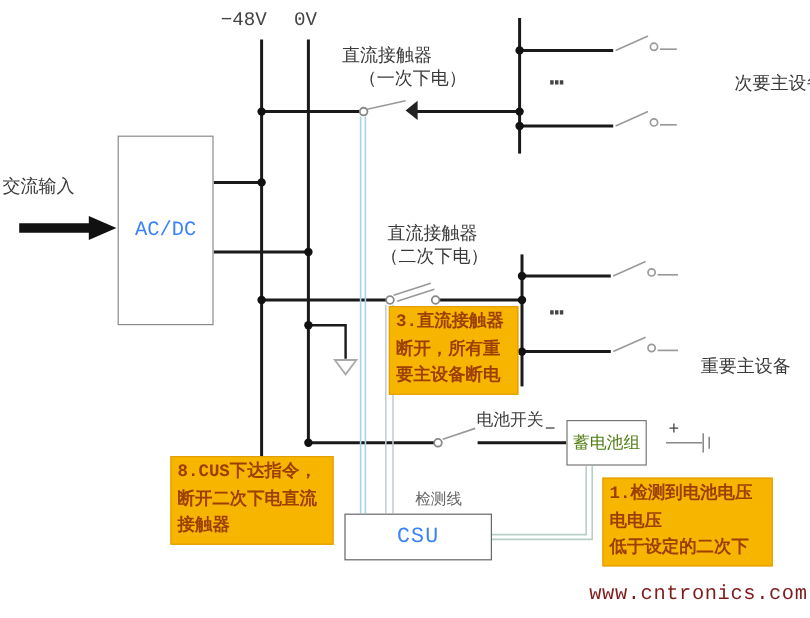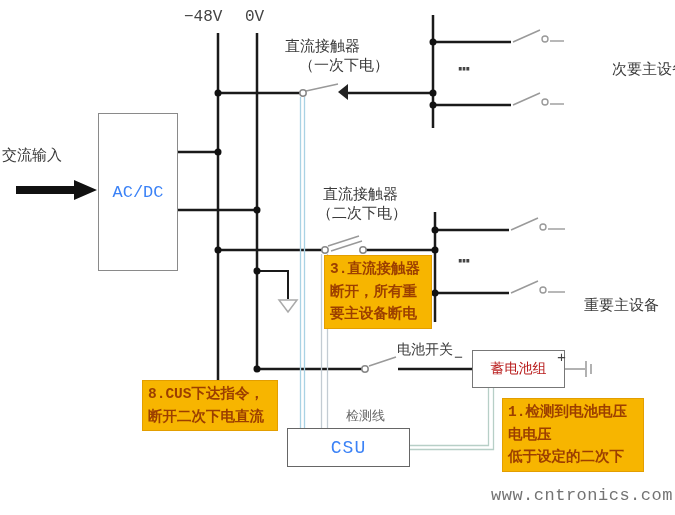--- a/index.html
+++ b/index.html
@@ -14,21 +14,21 @@
   .box {
     position:absolute; background:#ffffff; border:1.5px solid #8a8a8a;
     display:flex; align-items:center; justify-content:center;
     color:#3b82f6; box-sizing:border-box;
   }
   .callout {
     position:absolute; background:#F7B500; border:1px solid #e39e00;
     color:#9C3F00; font-weight:bold; font-size:14.5px; line-height:22.5px;
     padding:2px 5px; box-sizing:border-box;
   }
-  .watermark { position:absolute; color:#737373; font-size:17px; letter-spacing:0.5px; }
+  .watermark { position:absolute; color:#7f1d1d; font-size:17px; letter-spacing:0.5px; }
   .sign { font-size:15px; color:#444; }
 </style>
 </head>
 <body>
 
 <div class="canvas">
 
   <svg class="wires" width="675" height="515" viewBox="0 0 675 515">
 
     <g stroke="#1a1a1a" stroke-width="2.5" fill="none">
@@ -161,38 +161,39 @@
   <span class="lbl" style="left:323px; top:185px;">直流接触器</span>
   <span class="lbl" style="left:317px; top:204px;">（二次下电）</span>
 
   <span class="lbl ellip" style="left:458px; top:56px;">⋯</span>
   <span class="lbl" style="left:612px; top:60px;text-align:center;">次要主设备</span>
   <span class="lbl ellip" style="left:458px; top:248px;">⋯</span>
   <span class="lbl" style="left:584px; top:257px;margin-top:39px;">重要主设备</span>
 
   <span class="lbl" style="left:349px; top:341px; font-size:14px;margin-left:48px;">电池开关</span>
   <span class="lbl sign" style="left:454px; top:350px;">−</span>
-  <div class="box" style="left:472px; top:350px; width:93px; height:38px; font-size:14px; color:#b91c1c; border-color:#777;">
+  <div class="box" style="left:472px; top:350px; width:67px; height:38px; font-size:14px; color:#4d7c0f; border-color:#777;">
     <span>蓄电池组</span>
   </div>
   <span class="lbl sign" style="left:557px; top:350px;">+</span>
 
   <span class="lbl" style="left:346px; top:407px; font-size:13px; color:#666;">检测线</span>
   <div class="box" style="left:287px; top:428px; width:123px; height:39px; font-size:18px; letter-spacing:1px; border-color:#666;">
     <span>CSU</span>
   </div>
 
   <div class="callout" style="left:324px; top:255px; width:108px;">
     <div>3.直流接触器</div>
     <div>断开，所有重</div>
     <div>要主设备断电</div>
   </div>
   <div class="callout" style="left:142px; top:380px; width:136px;">
     <div>8.CUS下达指令，</div>
     <div>断开二次下电直流</div>
+    <div>接触器</div>
   </div>
   <div class="callout" style="left:502px; top:398px; width:142px;">
     <div>1.检测到电池电压</div>
     <div>电电压</div>
     <div>低于设定的二次下</div>
   </div>
 
   <span class="watermark" style="left:491px; top:486px;">www.cntronics.com</span>
 
 </div>

